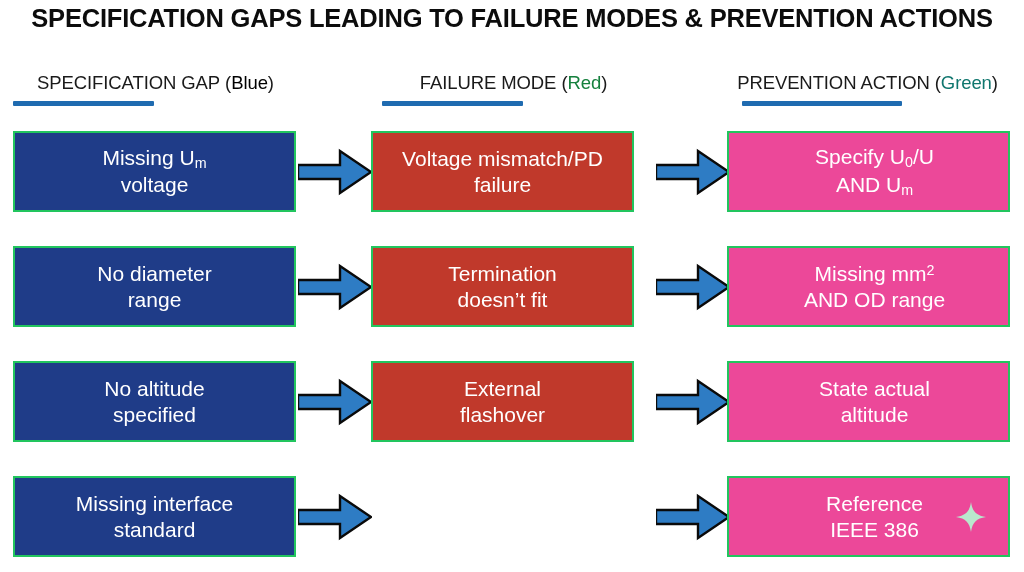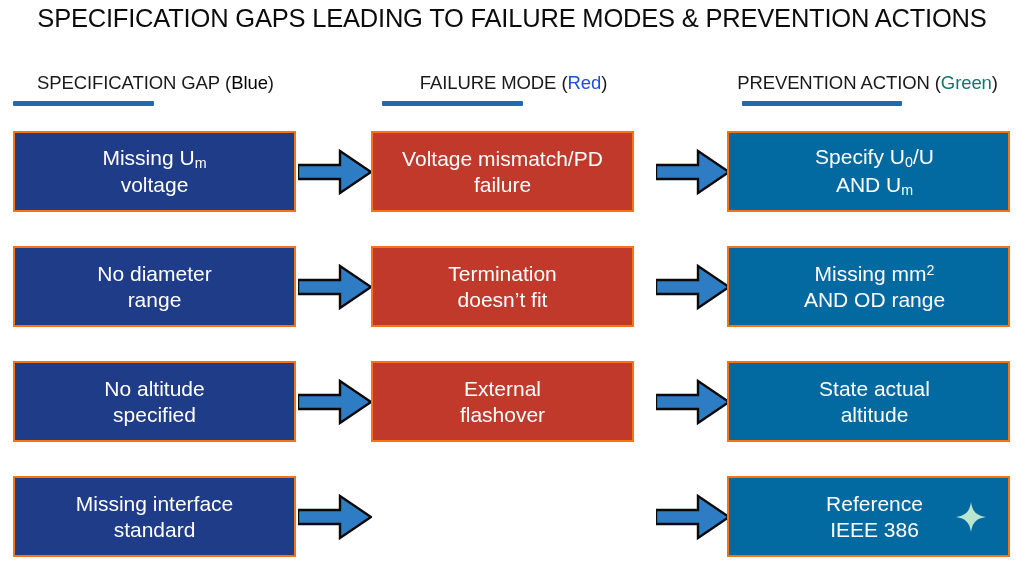--- a/index.html
+++ b/index.html
@@ -16,21 +16,21 @@
   }
 
   
   .title {
     position: absolute;
     top: 4px;
     left: 0;
     width: 1024px;
     text-align: center;
     font-size: 25.5px;
-    font-weight: 400;
+    font-weight: 700;
     letter-spacing: -0.2px;
     color: #0c0c0c;
     white-space: nowrap;
   }
 
   
   .headers {
     position: absolute;
     top: 72px;
     left: 0;
@@ -44,21 +44,21 @@
     font-size: 18.5px;
     font-weight: 400;
     color: #1a1a1a;
     white-space: nowrap;
     letter-spacing: -0.1px;
   }
   .col-header .paren {
     font-weight: 400;
   }
   .col-header .tag-blue  { color: #000000; }
-  .col-header .tag-red   { color: #1d4ed8; }
+  .col-header .tag-red   { color: #15803d; }
   .col-header .tag-green { color: #0f766e; }
 
   .hdr-1 { left: 13px;  width: 285px; }
   .hdr-2 { left: 371px; width: 285px; }
   .hdr-3 { left: 725px; width: 285px; }
 
   .hdr-rule {
     position: absolute;
     height: 5px;
     background: #1f6bb0;
@@ -81,34 +81,34 @@
     height: 81px;
     margin-bottom: 34px;
   }
   .row:last-child { margin-bottom: 0; }
 
   .box {
     position: absolute;
     top: 0;
     height: 81px;
     box-sizing: border-box;
-    border: 2px solid #f97316;
+    border: 2px solid #22c55e;
     display: flex;
     align-items: center;
     justify-content: center;
     text-align: center;
     color: #ffffff;
     font-size: 21px;
     line-height: 1.22;
     font-weight: 400;
     padding: 0 8px;
   }
   .box-gap  { left: 13px;  width: 283px; background: #1f3c88; }
   .box-fail { left: 371px; width: 263px; background: #c0392b; }
-  .box-prev { left: 727px; width: 283px; background: #0369a1; padding-left: 20px; }
+  .box-prev { left: 727px; width: 283px; background: #ec4899; padding-left: 20px; }
 
   .box sub { font-size: 0.68em; vertical-align: -0.22em; }
   .box sup { font-size: 0.68em; vertical-align: 0.42em; }
 
   .box-prev.has-sparkle { position: absolute; }
   .sparkle-icon {
     position: absolute;
     right: 22px;
     top: 50%;
     transform: translateY(-50%);

